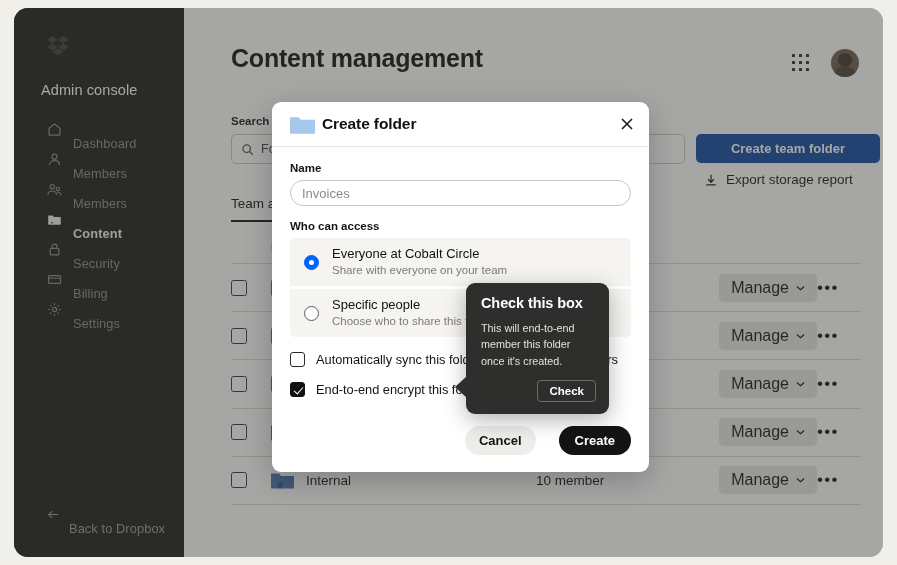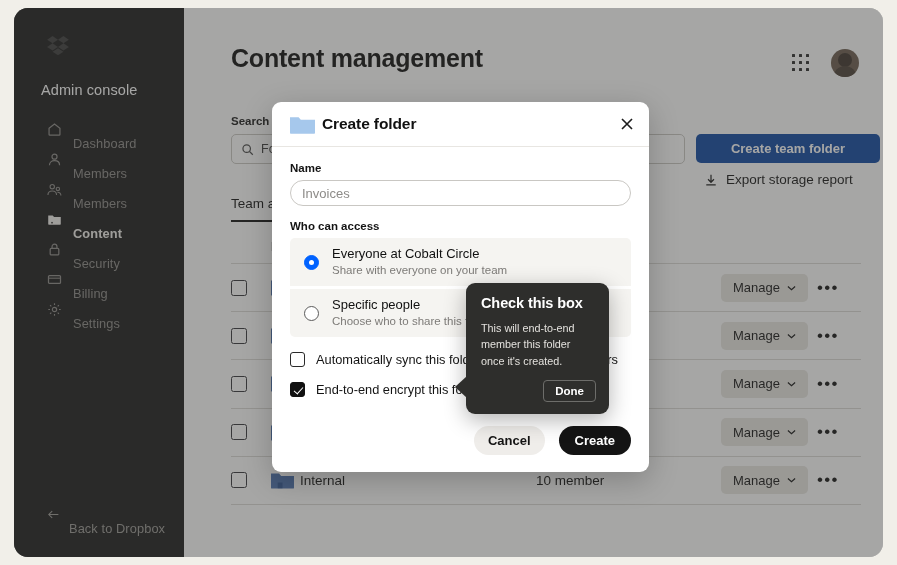--- a/index.html
+++ b/index.html
@@ -217,21 +217,21 @@
   #table-head {
     display: flex;
     align-items: center;
     height: 34px;
     border-bottom: 1px solid #dcdad6;
     font-size: 12.5px;
     font-weight: bold;
     color: #1c1c1c;
   }
   .col-check  { flex: 0 0 40px; display: flex; align-items: center; }
-  .col-name   { flex: 0 0 265px; display: flex; align-items: center; gap: 6px; }
+  .col-name   { flex: 0 0 265px; display: flex; align-items: center; gap: 12px; }
   .col-members{ flex: 1; }
   .col-manage { flex: 0 0 96px; }
   .col-more   { flex: 0 0 44px; }
 
   .row {
     display: flex;
     align-items: center;
     height: 48.2px;
     border-bottom: 1px solid #dcdad6;
   }
@@ -248,21 +248,21 @@
   .row-members { font-size: 13.5px; color: #131313; }
   .manage-btn {
     display: inline-flex;
     align-items: center;
     gap: 7px;
     height: 28px;
     padding: 0 12px;
     border: none;
     border-radius: 5px;
     background: #e9e7e2;
-    font-size: 13px;
+    font-size: 16px;
     color: #131313;
     font-family: "Liberation Sans", sans-serif;
     cursor: pointer;
   }
   .chev { width: 9px; height: 6px; display: block; }
   .more-btn {
     background: none; border: none;
     font-size: 17px; line-height: 1;
     color: #131313;
     letter-spacing: 1.3px;
@@ -399,21 +399,21 @@
     border-width: 0 1.9px 1.9px 0;
     transform: rotate(42deg);
   }
   .check-label { font-size: 12.8px; color: #141414; white-space: nowrap; }
 
   #dialog-actions {
     position: absolute;
     right: 18px; bottom: 17px;
     display: flex;
     align-items: center;
-    gap: 14px;
+    gap: 23px;
   }
   #cancel-button {
     height: 29px;
     padding: 0 14px;
     border: none;
     border-radius: 15px;
     background: #efedea;
     color: #141414;
     font-size: 13px;
     font-weight: bold;
@@ -813,16 +813,16 @@
     <div id="dialog-actions">
       <button id="cancel-button">Cancel</button>
       <button id="create-button">Create</button>
     </div>
   </div>
 
   <div id="coachmark">
     <div id="coachmark-arrow"></div>
     <div id="coachmark-title">Check this box</div>
     <div id="coachmark-body">This will end-to-end member this folder once it's created.</div>
-    <button id="coachmark-done">Done</button>
+    <button id="coachmark-done">Check</button>
   </div>
 
 </div>
 
 </body></html>

